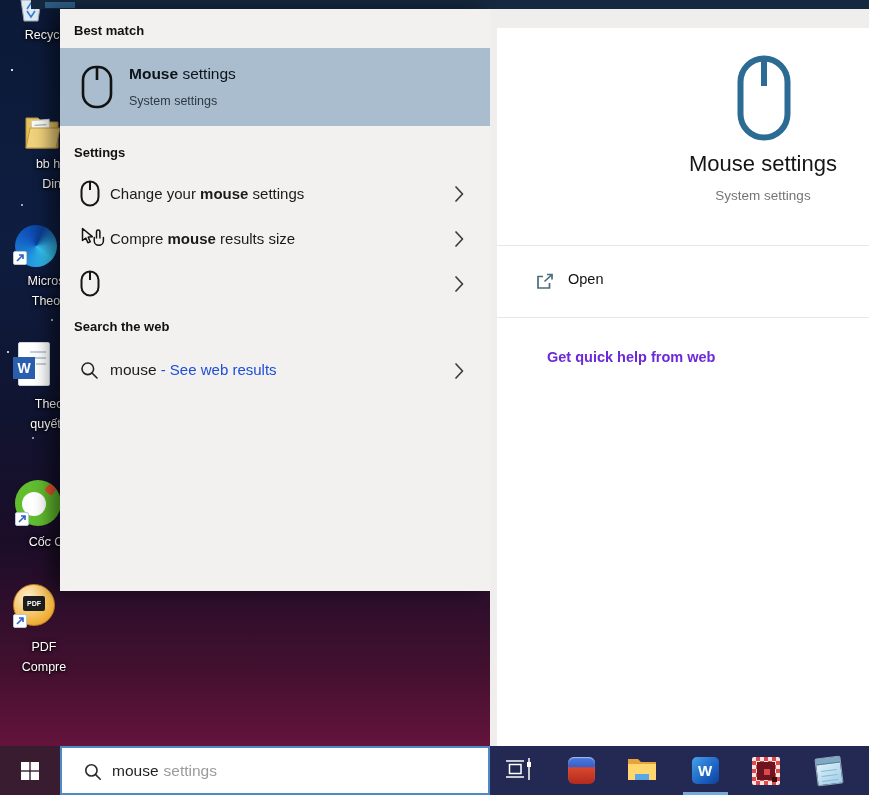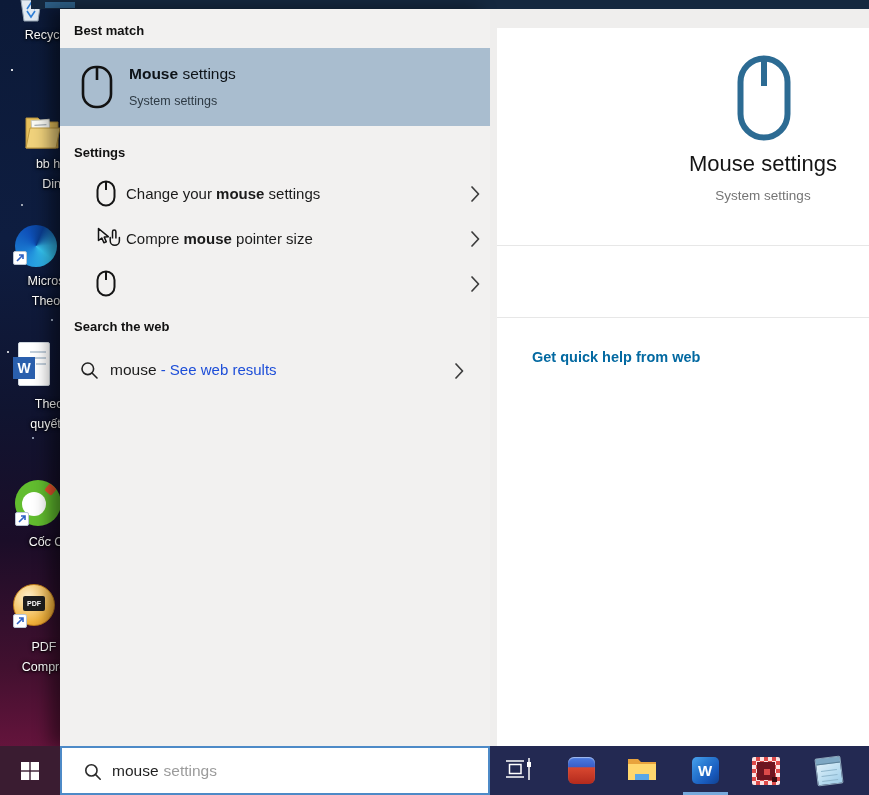--- a/index.html
+++ b/index.html
@@ -27,48 +27,48 @@
   
   .desktop { left:0; top:0; width:60px; height:746px; z-index:0; }
   .dicon { position:absolute; }
   .dlabel { position:absolute; width:76px; left:-7px; text-align:center; color:#fff;
             font-size:12.5px; line-height:20px;
             text-shadow:0 1px 2px rgba(0,0,0,.95), 0 0 4px rgba(0,0,0,.85); }
   .badge { position:absolute; width:14px; height:14px; background:#fff; border:1px solid #b9c6d4;
            border-radius:2px; display:flex; align-items:center; justify-content:center; }
 
   
-  .search-panel { left:60px; top:9px; width:430px; height:738px; background:#f2f1f0;
+  .search-panel { left:60px; top:9px; width:430px; height:582px; background:#f2f1f0;
                   z-index:2; box-shadow:-10px 0 16px rgba(0,0,0,.45);text-align:center; }
   .sec-header { position:absolute; left:14px; font-size:13px; font-weight:700; color:#111; }
   .best-row { position:absolute; left:0; top:39px; width:430px; height:78px; background:#a9bdcf; cursor:pointer; }
   .best-title { position:absolute; left:69px; top:17px; font-size:15.5px; color:#0e1318; }
   .best-sub   { position:absolute; left:69px; top:46px; font-size:12.5px; color:#2e3a44; }
-  .s-row { position:absolute; left:16px; width:430px; height:45px; cursor:pointer; }
+  .s-row { position:absolute; left:0; width:430px; height:45px; cursor:pointer; }
   .s-row .row-icon { position:absolute; left:20px; top:9px; }
   .s-row .row-label { position:absolute; left:50px; top:0; line-height:45px; font-size:15px; color:#1b1b1b; white-space:nowrap; }
   .s-row .chev { position:absolute; left:395px; top:15px; }
   .web-row { position:absolute; left:0; top:337px; width:430px; height:48px; cursor:pointer; }
   .web-row .row-icon { position:absolute; left:20px; top:15px; }
   .web-row .row-label { position:absolute; left:50px; top:0; line-height:48px; font-size:15.5px; color:#1b1b1b; white-space:nowrap; }
   .web-rest { color:#1d4ed8; font-size:15px; }
   .web-row .chev { position:absolute; left:395px; top:17px; }
   .bold { font-weight:700; }
 
   
   .right-bg { left:490px; top:9px; width:379px; height:737px; background:#efeeed; z-index:2; }
   .right-card { position:absolute; left:7px; top:19px; width:372px; height:718px; background:#fff; }
   .rc-title { position:absolute; left:96px; top:123px; width:340px; text-align:center;
               font-size:22px; color:#151515; }
   .rc-sub { position:absolute; left:96px; top:160px; width:340px; text-align:center;
             font-size:13.5px; color:#757575; }
   .divider { position:absolute; left:0; width:372px; height:1px; background:#e7e7e7; }
   .open-row { position:absolute; left:0; top:218px; width:372px; height:71px; cursor:pointer; }
   .open-label { position:absolute; left:71px; top:25px; font-size:14.5px; color:#111; }
-  .help-header { position:absolute; left:35px; top:321px; font-size:14.5px; font-weight:700; color:#0369a1; }
+  .help-header { position:absolute; left:50px; top:321px; font-size:14.5px; font-weight:700; color:#6d28d9; }
   .help-link { position:absolute; left:36px; top:364px; font-size:14.5px; color:#151515; cursor:pointer; }
 
   
   .taskbar { left:0; top:746px; width:869px; height:49px; background:#232952; z-index:3; }
   .start-zone { position:absolute; left:0; top:0; width:60px; height:49px; background:#3a1c31; cursor:pointer; }
   .tb-search { position:absolute; left:60px; top:0; width:430px; height:49px; background:#fff;
                border:2px solid #4d8ac7; cursor:text; }
   .tb-search .mag { position:absolute; left:22px; top:15px; }
   .tb-search .txt { position:absolute; left:50px; top:0; line-height:45px; font-size:15.5px; color:#1f1f1f; }
   .tb-sugg { color:#9b9b9b; margin-left:5px; }
@@ -242,21 +242,21 @@
     </div>
 
     <div class="s-row" style="top:207px;">
       <span class="row-icon" style="top:11px;">
         <svg width="25" height="24" viewBox="0 0 25 24">
           <path d="M2.5,1.5 V13.5 L5.8,11 L7.9,15.8 L10.3,14.8 L8.2,10.1 L12.3,9.7 Z" fill="none" stroke="#131313" stroke-width="1.5" stroke-linejoin="round"></path>
           <path d="M16.5,11.5 V4.8 a1.7,1.7 0 0 1 3.4,0 V11.5" fill="none" stroke="#131313" stroke-width="1.5"></path>
           <path d="M14.2,10.5 v3.2 a4.6,4.6 0 0 0 9.2,0 v-3.2" fill="none" stroke="#131313" stroke-width="1.5" stroke-linecap="round"></path>
         </svg>
       </span>
-      <div class="row-label"><span>Compre </span><span class="bold">mouse</span><span> pointer size</span></div>
+      <div class="row-label"><span>Compre </span><span class="bold">mouse</span><span> results size</span></div>
       <span class="chev">
         <svg width="9" height="16" viewBox="0 0 9 16">
             <polyline points="1,1 7.5,8 1,15" fill="none" stroke="#3d3d3d" stroke-width="1.7" stroke-linecap="round" stroke-linejoin="round"></polyline>
           </svg>
       </span>
     </div>
 
     <div class="s-row" style="top:252px;">
       <span class="row-icon">
         <svg width="20" height="27" viewBox="0 0 20 27">
@@ -297,20 +297,30 @@
           <rect x="3.5" y="3.5" width="47" height="79" rx="23.5" ry="23.5" fill="#fff" stroke="#2c6b93" stroke-width="6"></rect>
           <line x1="27" y1="3.5" x2="27" y2="31" stroke="#2c6b93" stroke-width="6"></line>
         </svg>
       </span>
 
       <div class="rc-title">Mouse settings</div>
       <div class="rc-sub">System settings</div>
 
       <div class="divider" style="top:217px;"></div>
 
+      <div class="open-row">
+        <span style="position:absolute; left:38px; top:27px;">
+          <svg width="19" height="18" viewBox="0 0 19 18">
+            <path d="M8,3.5 H3 V15 H14.5 V10" fill="none" stroke="#4a6b7c" stroke-width="1.7"></path>
+            <path d="M9.5,8.5 L17,1.5" fill="none" stroke="#4a6b7c" stroke-width="1.7"></path>
+            <path d="M12,1.5 H17 V6.5" fill="none" stroke="#4a6b7c" stroke-width="1.7"></path>
+          </svg>
+        </span>
+        <span class="open-label">Open</span>
+      </div>
 
       <div class="divider" style="top:289px;"></div>
 
       <div class="help-header">Get quick help from web</div>
     </div>
   </div>
 
   <div class="abs taskbar">
 
     <div class="start-zone">

